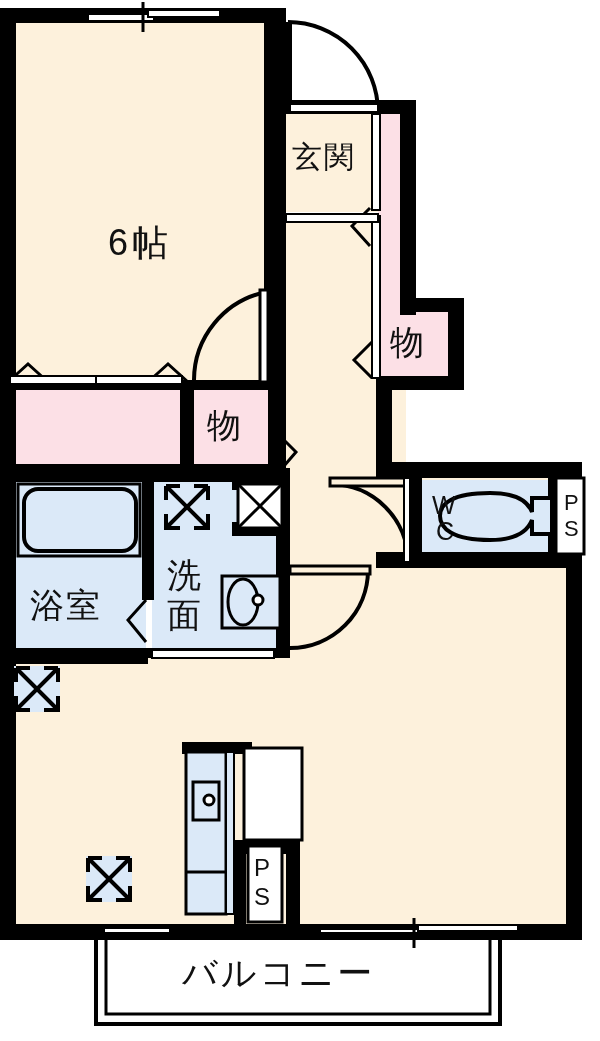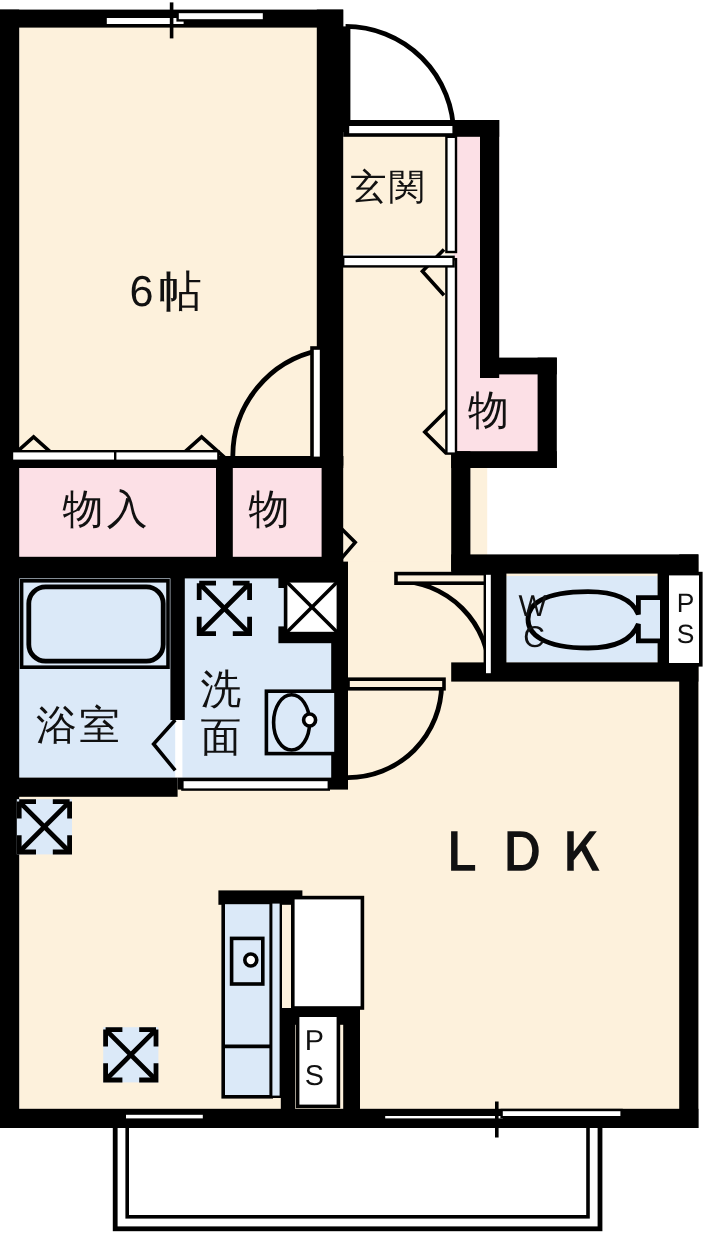--- a/index.html
+++ b/index.html
@@ -188,34 +188,33 @@
       <rect x="96" y="934" width="404" height="90" fill="none" stroke="#000000" stroke-width="4"></rect>
       <rect x="106" y="934" width="384" height="80" fill="none" stroke="#000000" stroke-width="3"></rect>
     </g>
 
   </svg>
 
   <div class="lbl" style="left:88px; top:225px; font-size:36px; letter-spacing:4px;margin-left:20px;">6帖</div>
 
   <div class="lbl" style="left:292px; top:142px; font-size:30px; letter-spacing:2px;">玄関</div>
 
-  <div class="lbl" style="left:52px; top:408px; font-size:34px; letter-spacing:3px;">物入</div>
   <div class="lbl" style="left:207px; top:408px; font-size:34px;">物</div>
   <div class="lbl" style="left:390px; top:325px; font-size:34px;">物</div>
 
   <div class="lbl" style="left:30px; top:588px; font-size:34px; letter-spacing:2px;text-align:center;">浴室</div>
 
   <div class="lbl" style="left:167px; top:558px; font-size:34px;">洗</div>
   <div class="lbl" style="left:167px; top:598px; font-size:34px;">面</div>
 
   <div class="lbl" style="left:432px; top:493px; font-size:25px;">W</div>
   <div class="lbl" style="left:436px; top:519px; font-size:25px;">C</div>
 
   <div class="lbl" style="left:564px; top:492px; font-size:22px;">P</div>
   <div class="lbl" style="left:564px; top:518px; font-size:22px;">S</div>
 
   <div class="lbl" style="left:254px; top:856px; font-size:24px;">P</div>
   <div class="lbl" style="left:254px; top:885px; font-size:24px;">S</div>
 
-  <div class="lbl" style="left:363px; top:686px; font-size:46px; font-weight:bold; letter-spacing:4px;">ＬＤＫ</div>
-
+
+  <div class="lbl" style="left:182px; top:955px; font-size:35px; letter-spacing:3px;">バルコニー</div>
 
 </div>
 
 </body></html>

